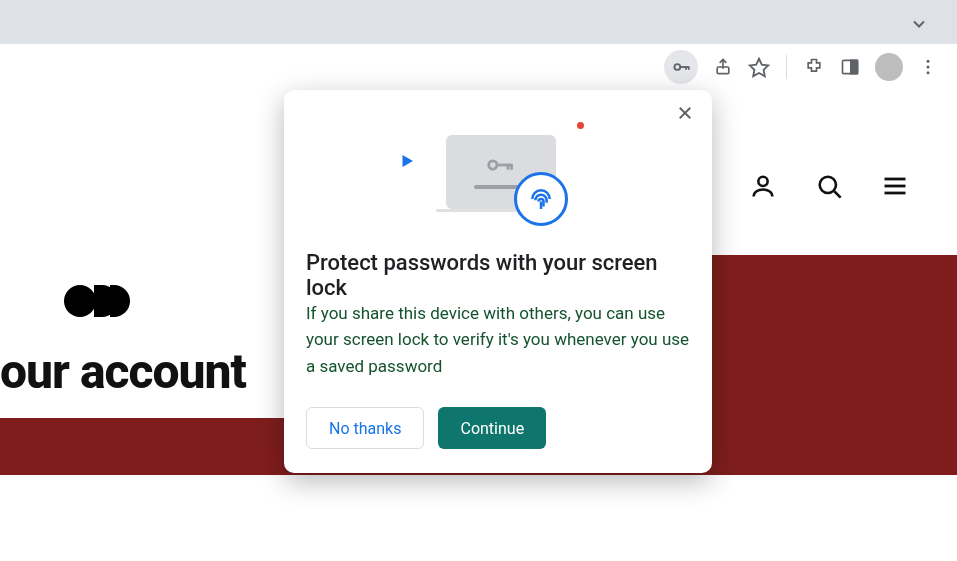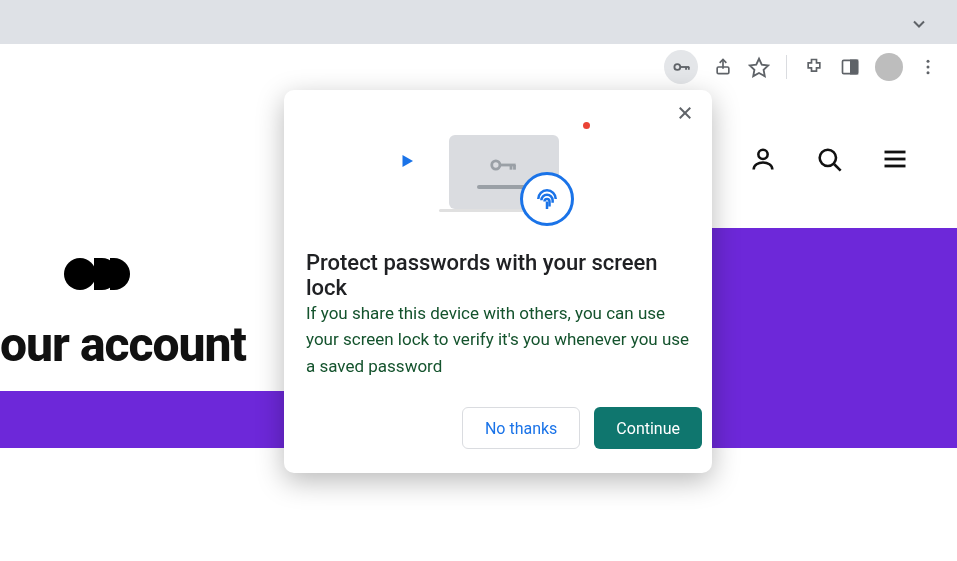--- a/index.html
+++ b/index.html
@@ -6,47 +6,47 @@
     html,body { width:957px; height:561px; overflow:hidden; background:#fff; }
     
     .tabstrip { width:100%; height:44px; background:#dee1e6; position:relative; }
     .tabstrip .chev { position:absolute; right:28px; top:14px; color:#5f6368; }
     
     .toolbar { width:100%; height:46px; background:#fff; display:flex; align-items:center; justify-content:flex-end; padding:0 18px 0 0; gap:14px; }
     .toolbar .key-btn { width:34px; height:34px; border-radius:50%; background:#e4e6e9; display:flex; align-items:center; justify-content:center; }
     .toolbar .ic { width:22px; height:22px; display:flex; align-items:center; justify-content:center; color:#5f6368; }
     .avatar { width:28px; height:28px; border-radius:50%; background:#bdbdbd; }
     
-    .page { width:100%; height:358px; background:#6d28d9; position:relative; overflow:hidden; }
+    .page { width:100%; height:358px; background:#7f1d1d; position:relative; overflow:hidden;margin-top:27px; }
     .page-header { position:absolute; top:0; left:0; height:138px; width:100%; background:#fff; display:flex; align-items:center; justify-content:flex-end; padding-right:48px; gap:38px; }
     .page-header .hic { width:28px; height:28px; color:#111; display:flex; align-items:center; justify-content:center; }
     .account-card { position:absolute; top:138px; left:0; width:370px; background:#fff; padding:30px 24px 18px 0; border-top-right-radius:8px; border-bottom-right-radius:8px; }
     .logo { margin-left:64px; display:flex; align-items:center; gap:2px; }
     .logo .c1 { width:32px; height:32px; background:#000; border-radius:50%; }
     .logo .c2 { width:24px; height:32px; background:#000; border-radius:0 16px 16px 0; margin-left:-4px; }
     .logo .c3 { width:20px; height:32px; background:#000; border-radius:0 16px 16px 0; margin-left:-10px; }
     .account-title { font-size:48px; font-weight:800; color:#111; margin-top:26px; letter-spacing:-1px; }
     .field { position:absolute; left:0; width:364px; height:52px; background:#fff; border:1px solid #ccc; border-left:0; border-radius:0 6px 6px 0; }
     .product-img { position:absolute; top:370px; left:440px; width:270px; height:200px; background:#eee; border-radius:4px; overflow:hidden; }
     .shoe { position:relative; width:100%; height:100%; }
     .shoe .upper { position:absolute; bottom:48px; left:32px; width:200px; height:70px; background:linear-gradient(135deg,#f7e4d8 0%,#f0d4c4 100%); border-radius:40px 20px 10px 20px; }
     
-    .popup { position:absolute; top:90px; left:284px; width:428px; background:#fff; border-radius:10px; box-shadow:0 8px 28px rgba(0,0,0,.28); padding:16px 10px 24px 22px; z-index:50; }
+    .popup { position:absolute; top:90px; left:284px; width:428px; background:#fff; border-radius:10px; box-shadow:0 8px 28px rgba(0,0,0,.28); padding:16px 16px 24px 22px; z-index:50; }
     .popup .close { position:absolute; top:14px; right:18px; color:#5f6368; cursor:pointer; }
     .illus { position:relative; width:100%; height:120px; display:flex; align-items:center; justify-content:center; margin-top:6px; }
     .illus .play { position:absolute; left:92px; top:40px; color:#1a73e8; }
     .illus .reddot { position:absolute; right:112px; top:10px; width:7px; height:7px; background:#ea4335; border-radius:50%; }
     .illus .card { width:110px; height:74px; background:#dadce0; border-radius:6px; display:flex; flex-direction:column; align-items:center; justify-content:center; gap:6px; }
     .illus .card .key { color:#9aa0a6; }
     .illus .card .dots { width:54px; height:4px; background:#9aa0a6; border-radius:2px; }
     .illus .cardshadow { position:absolute; bottom:20px; width:130px; height:3px; background:#e0e0e0; border-radius:2px; }
     .illus .fp { position:absolute; right:128px; bottom:6px; width:54px; height:54px; border:3px solid #1a73e8; border-radius:50%; background:#fff; display:flex; align-items:center; justify-content:center; }
     .popup h2 { font-size:22px; font-weight:500; color:#202124; margin-top:18px; }
     .popup p { font-size:17px; color:#14532d; line-height:1.55; }
-    .popup .actions { display:flex; justify-content:flex-end; gap:14px; margin-top:28px; }
+    .popup .actions { display:flex; justify-content:flex-start; gap:14px; margin-top:28px; }
     .popup .btn { height:42px; padding:0 22px; border-radius:6px; font-size:16px; display:flex; align-items:center; cursor:pointer; }
     .popup .btn.secondary { background:#fff; border:1px solid #dadce0; color:#1a73e8; }
     .popup .btn.primary { background:#0f766e; border:0; color:#fff; }
   </style>
 </head>
 <body>
 
 <div class="tabstrip">
   <span class="chev">
     <svg width="20" height="20" viewBox="0 0 24 24" fill="none" stroke="currentColor" stroke-width="2.4">

